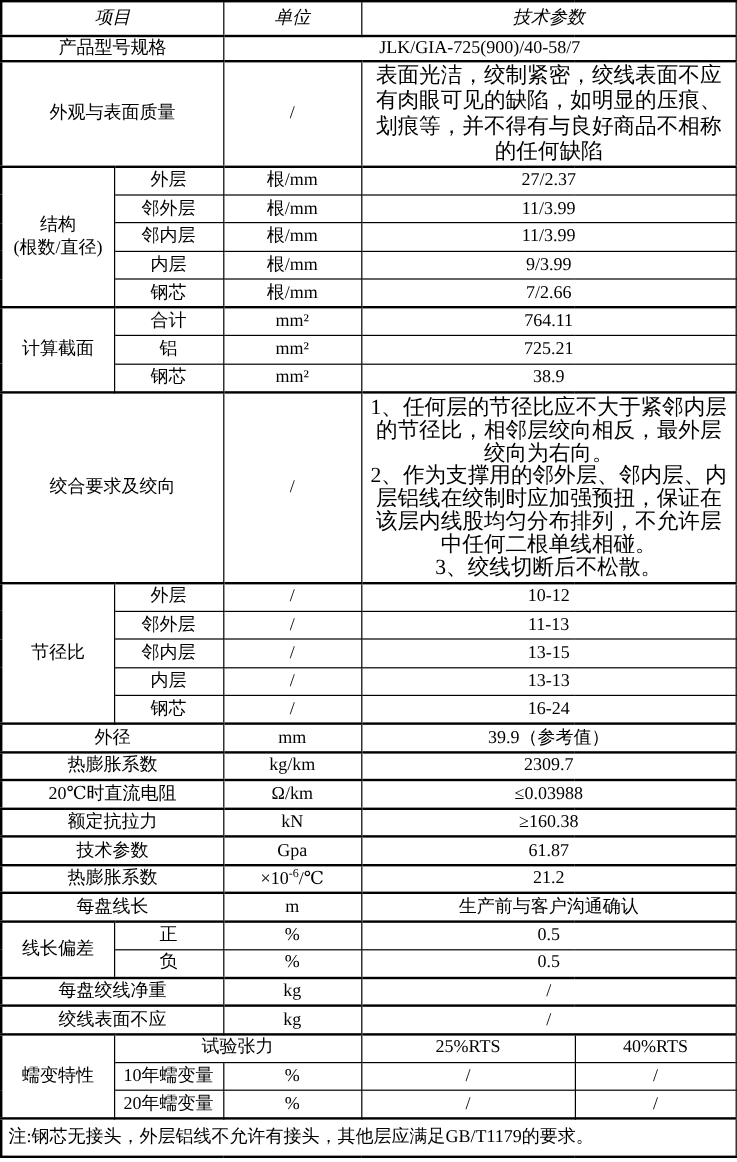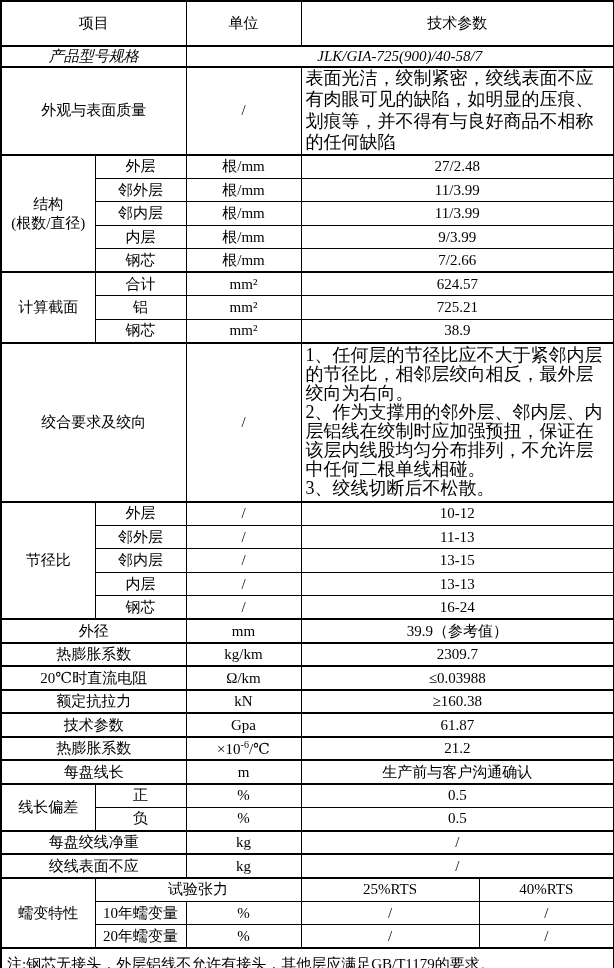--- a/index.html
+++ b/index.html
@@ -13,28 +13,28 @@
   td{
     border:1px solid #000;
     vertical-align:middle;
     text-align:center;
     font-size:15px;
     padding:0 2px;
     overflow:hidden;
     line-height:1.25;
   }
   tr.g > td{border-top-width:2px;}           
-  .rh-head{height:45px;}
-  .rh-model{height:20px;font-style:italic;}
+  .rh-head{height:29px;font-style:italic;}
+  .rh-model{height:20px;}
   .rh-app{height:86px;}
   .rh-std{height:23.5px;}
   .rh-strand{height:159px;}
   .rh-note{height:32px;}
   td.lt{                                      
-    text-align:left;
+    text-align:center;
     white-space:pre-line;
     padding:0 4px;
     font-size:18px;
   }
   td.app-text{line-height:21.5px;}
   td.strand-text{line-height:19px;}
   td.pre{white-space:pre-line;margin-left:40px;}
   td.note-cell{text-align:left;padding:0 5px;font-size:15px;}
   sup{font-size:10px;}
 </style>
@@ -69,21 +69,21 @@
 有肉眼可见的缺陷，如明显的压痕、
 划痕等，并不得有与良好商品不相称
 的任何缺陷</td>
   </tr>
 
   <tr class="rh-std g">
     <td rowspan="5" class="pre">结构
 (根数/直径)</td>
     <td>外层</td>
     <td>根/mm</td>
-    <td colspan="2">27/2.48</td>
+    <td colspan="2">27/2.37</td>
   </tr>
   <tr class="rh-std">
     <td>邻外层</td>
     <td>根/mm</td>
     <td colspan="2">11/3.99</td>
   </tr>
   <tr class="rh-std">
     <td>邻内层</td>
     <td>根/mm</td>
     <td colspan="2">11/3.99</td>
@@ -96,21 +96,21 @@
   <tr class="rh-std">
     <td>钢芯</td>
     <td>根/mm</td>
     <td colspan="2">7/2.66</td>
   </tr>
 
   <tr class="rh-std g">
     <td rowspan="3">计算截面</td>
     <td>合计</td>
     <td>mm²</td>
-    <td colspan="2">624.57</td>
+    <td colspan="2">764.11</td>
   </tr>
   <tr class="rh-std">
     <td>铝</td>
     <td>mm²</td>
     <td colspan="2">725.21</td>
   </tr>
   <tr class="rh-std">
     <td>钢芯</td>
     <td>mm²</td>
     <td colspan="2">38.9</td>

